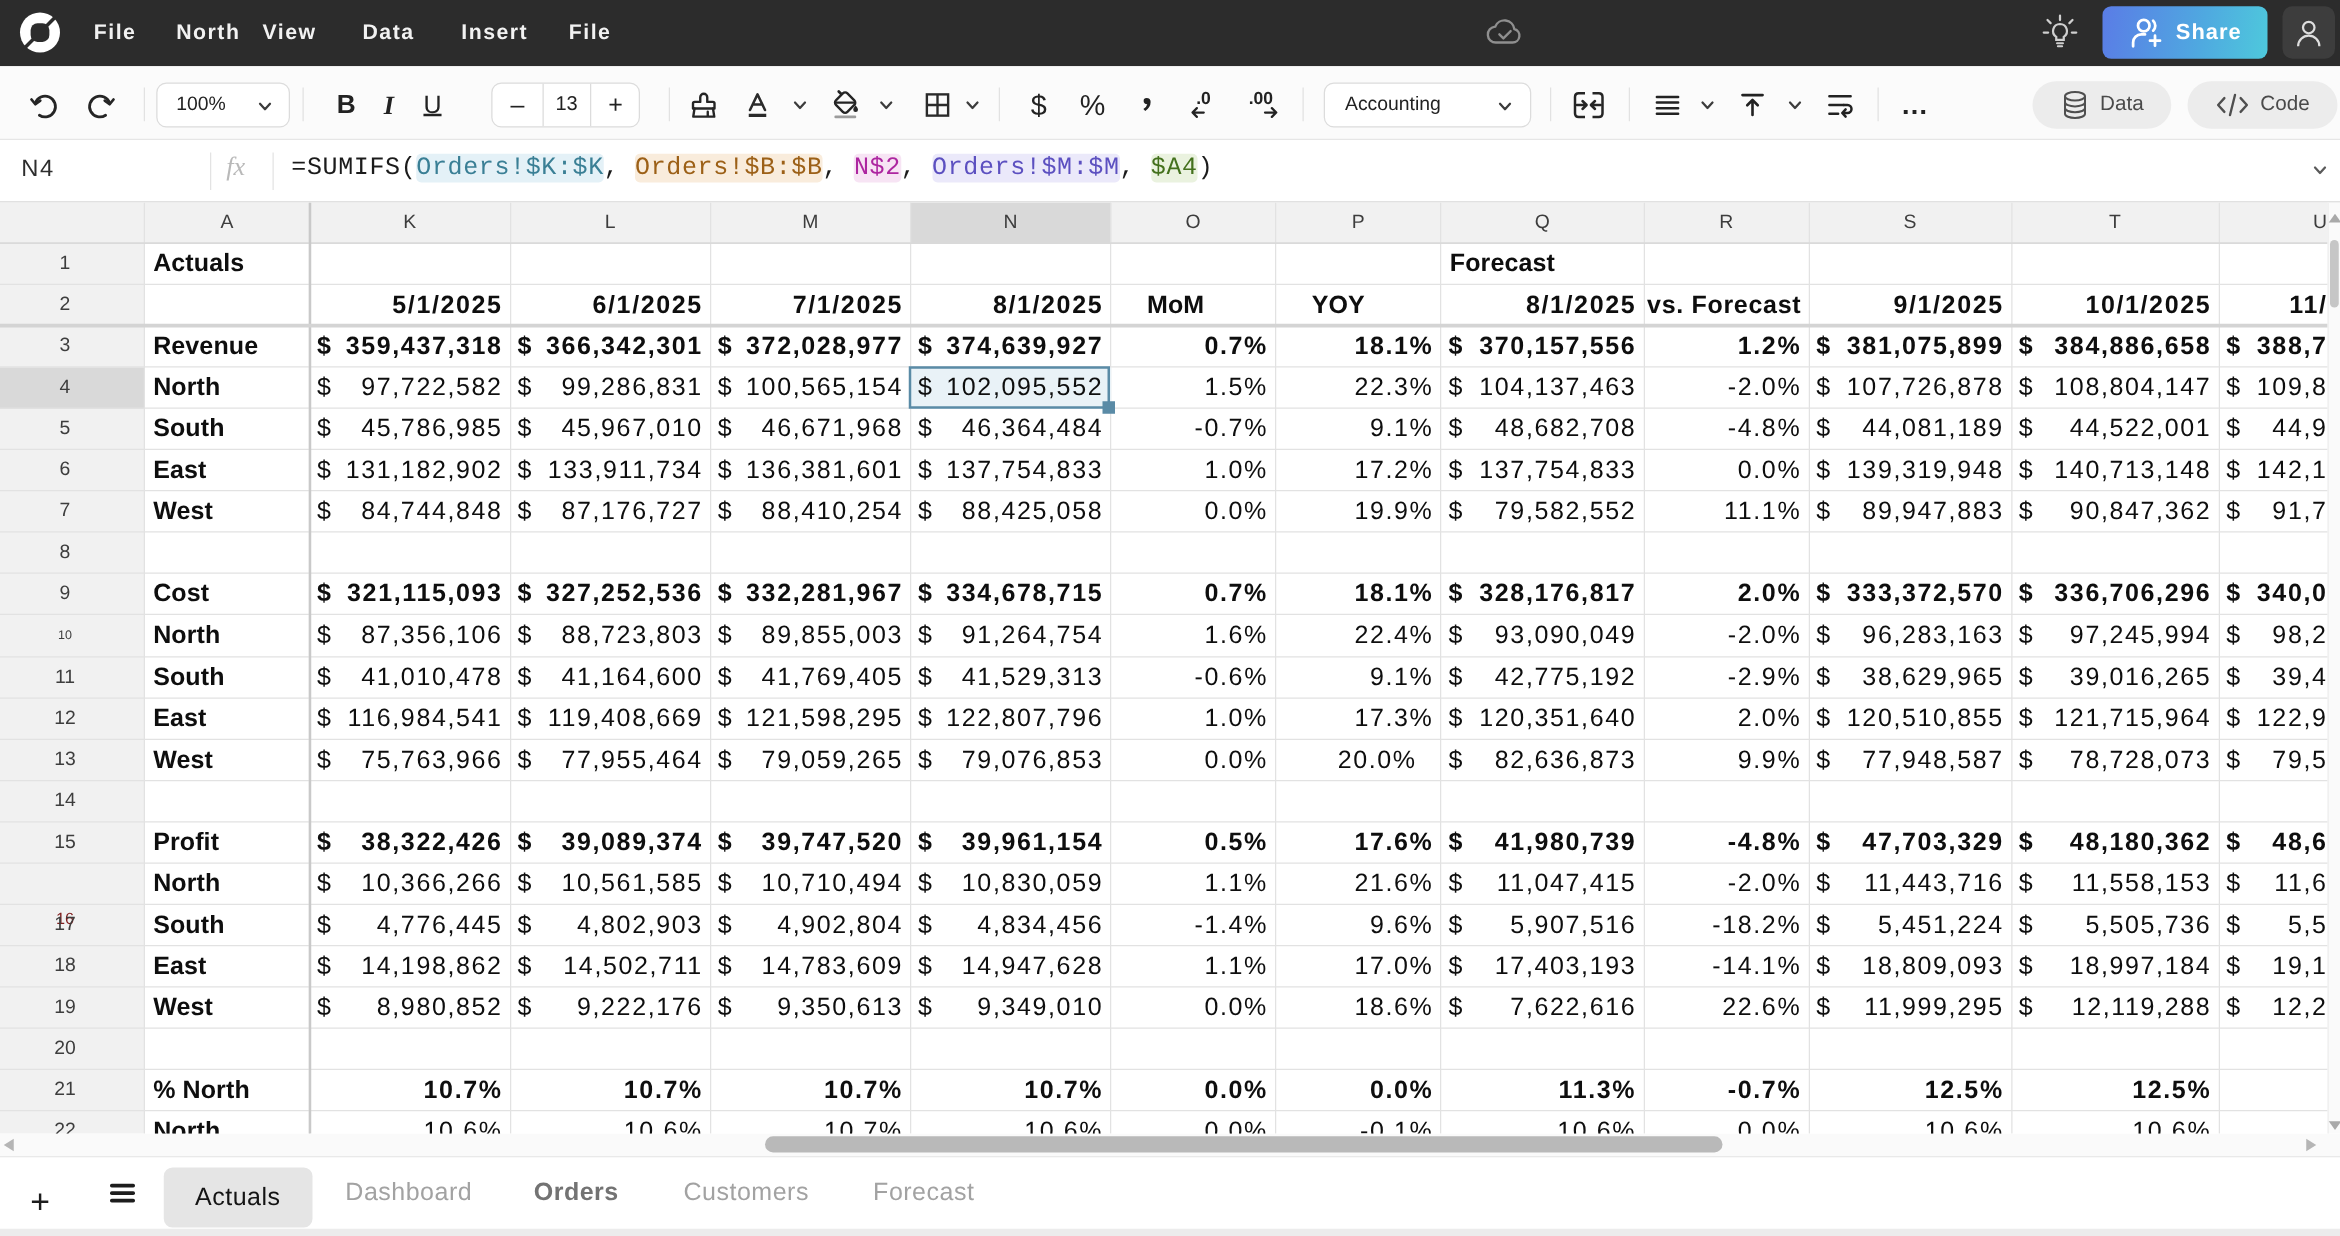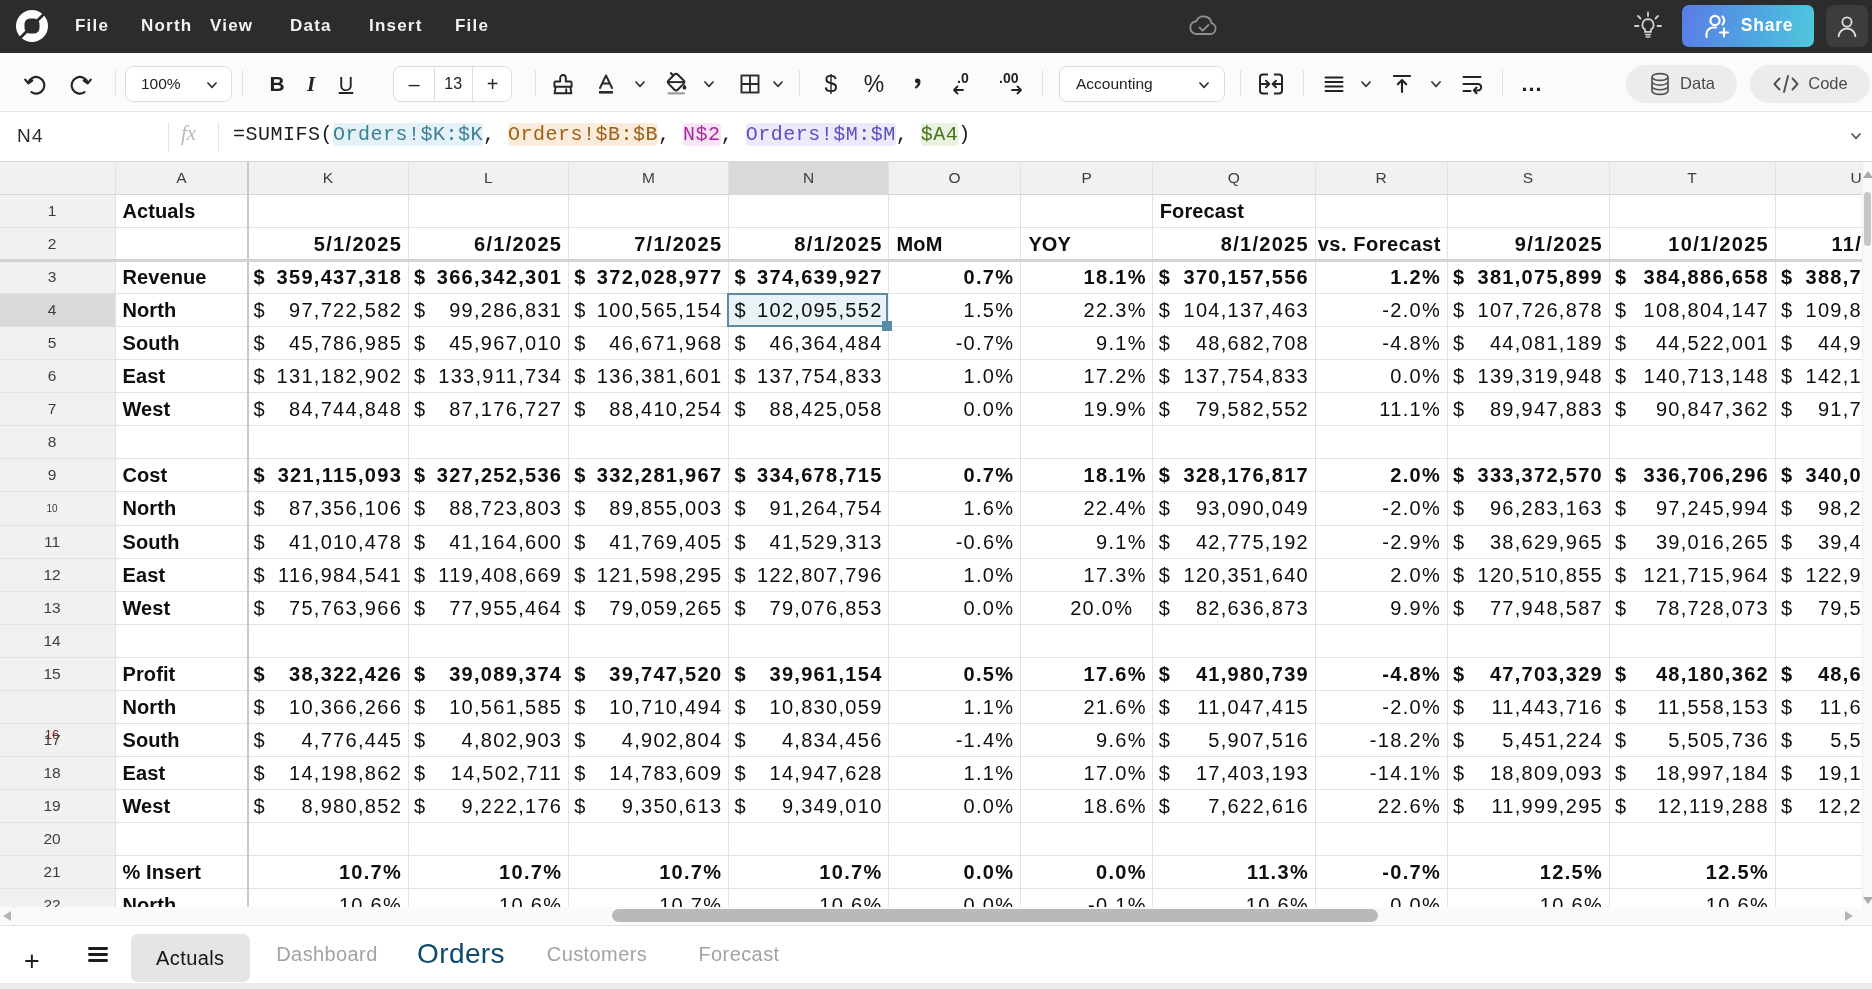--- a/index.html
+++ b/index.html
@@ -1,21 +1,21 @@
 <!DOCTYPE html>
 <html><head><meta charset="utf-8"><style>
 * { margin:0; padding:0; box-sizing:border-box; }
 html,body { width:1872px; height:989px; overflow:hidden; background:#fff; font-family:"Liberation Sans",sans-serif; -webkit-font-smoothing:antialiased; }
 .abs { position:absolute; }
 .cell { position:absolute; display:flex; align-items:center; font-size:20px; color:#0e0e0e; line-height:1; white-space:nowrap; }
 .cell.b { font-weight:700; }
 .mny { justify-content:space-between; padding:0 6px 0 6px; letter-spacing:1.3px; }
 .num { justify-content:flex-end; padding-right:6px; letter-spacing:1.3px; }
 .lbl { padding-left:7px; font-weight:700; letter-spacing:0.1px; }
-.lft { padding-left:8px; font-weight:700; letter-spacing:0.1px; }
+.lft { padding-left:8px; font-weight:700; letter-spacing:0.1px;margin-left:21px; }
 .sep { position:absolute; top:17.5px; width:1px; height:27px; background:#e2e2e2; }
 .ib  { position:absolute; display:flex; align-items:center; justify-content:center; }
 .menu { color:#f2f2f2; font-weight:700; font-size:17px; letter-spacing:1.2px; }
 </style></head>
 <body>
 
 <div class="abs" style="left:0;top:0;width:1872px;height:52.5px;background:#2c2c2c">
   <div class="abs" style="left:15px;top:8.5px"><svg width="34" height="34" viewBox="0 0 34 34" style="">
         <circle cx="17" cy="17" r="16" fill="#fff"></circle>
         <rect x="9.5" y="9.5" width="15" height="15" rx="5.5" fill="#2c2c2c"></rect>
@@ -851,21 +851,21 @@
       <span>$</span>
       <span>12,119,288</span>
     </div>
 <div class="cell mny " style="position:absolute;left:1775.0px;top:627.9px;width:162.0px;height:33.05px">
       <span>$</span>
       <span>12,234,567</span>
     </div>
 <div class="cell num " style="position:absolute;left:888.6px;top:627.9px;width:131.79999999999995px;height:33.05px">0.0%</div>
 <div class="cell num " style="position:absolute;left:1020.4px;top:627.9px;width:132.39999999999998px;height:33.05px">18.6%</div>
 <div class="cell num " style="position:absolute;left:1315.0px;top:627.9px;width:132.0px;height:33.05px">22.6%</div>
-<div class="cell lbl" style="position:absolute;left:115.5px;top:694.0px;width:132.0px;height:33.05px">% Insert</div>
+<div class="cell lbl" style="position:absolute;left:115.5px;top:694.0px;width:132.0px;height:33.05px">% North</div>
 <div class="cell num b" style="position:absolute;left:247.5px;top:694.0px;width:160.60000000000002px;height:33.05px">10.7%</div>
 <div class="cell num b" style="position:absolute;left:408.1px;top:694.0px;width:160.19999999999993px;height:33.05px">10.7%</div>
 <div class="cell num b" style="position:absolute;left:568.3px;top:694.0px;width:160.10000000000002px;height:33.05px">10.7%</div>
 <div class="cell num b" style="position:absolute;left:728.4px;top:694.0px;width:160.20000000000005px;height:33.05px">10.7%</div>
 <div class="cell num b" style="position:absolute;left:888.6px;top:694.0px;width:131.79999999999995px;height:33.05px">0.0%</div>
 <div class="cell num b" style="position:absolute;left:1020.4px;top:694.0px;width:132.39999999999998px;height:33.05px">0.0%</div>
 <div class="cell num b" style="position:absolute;left:1152.8px;top:694.0px;width:162.20000000000005px;height:33.05px">11.3%</div>
 <div class="cell num b" style="position:absolute;left:1315.0px;top:694.0px;width:132.0px;height:33.05px">-0.7%</div>
 <div class="cell num b" style="position:absolute;left:1447.0px;top:694.0px;width:162.0px;height:33.05px">12.5%</div>
 <div class="cell num b" style="position:absolute;left:1609.0px;top:694.0px;width:166.0px;height:33.05px">12.5%</div>
@@ -896,17 +896,17 @@
 
 <div class="abs" style="left:0;top:925.5px;width:1872px;height:57.5px;background:#fff">
   <div class="ib" style="left:18px;top:7px;width:28px;height:57px;font-size:27px;font-weight:400;color:#1d1d1d">+</div>
   <div class="abs" style="left:88px;top:21.5px;width:20px;height:15px">
     <div style="height:2.8px;background:#1d1d1d;border-radius:1.4px"></div>
     <div style="height:2.8px;background:#1d1d1d;border-radius:1.4px;margin-top:3.2px"></div>
     <div style="height:2.8px;background:#1d1d1d;border-radius:1.4px;margin-top:3.2px"></div>
   </div>
   <div class="ib" style="left:131px;top:8.5px;width:118.5px;height:48px;border-radius:7px;background:#e5e5e5;color:#141414;font-size:20px;font-weight:500;letter-spacing:0.4px">Actuals</div>
   <div class="ib" style="left:276px;top:0;width:102px;height:57px;color:#a2a2a2;font-size:20px;font-weight:500;letter-spacing:0.4px">Dashboard</div>
-  <div class="ib" style="left:430px;top:0;width:62px;height:57px;color:#0c4a6e;font-size:28px;font-weight:400;letter-spacing:0.4px">Orders</div>
+  <div class="ib" style="left:430px;top:0;width:62px;height:57px;color:#737373;font-size:20px;font-weight:700;letter-spacing:0.4px">Orders</div>
   <div class="ib" style="left:546px;top:0;width:102px;height:57px;color:#a2a2a2;font-size:20px;font-weight:500;letter-spacing:0.4px">Customers</div>
   <div class="ib" style="left:697px;top:0;width:84px;height:57px;color:#a2a2a2;font-size:20px;font-weight:500;letter-spacing:0.4px">Forecast</div>
 </div>
 <div class="abs" style="left:0;top:983px;width:1872px;height:6px;background:#ececec"></div>
 
 </body></html>

